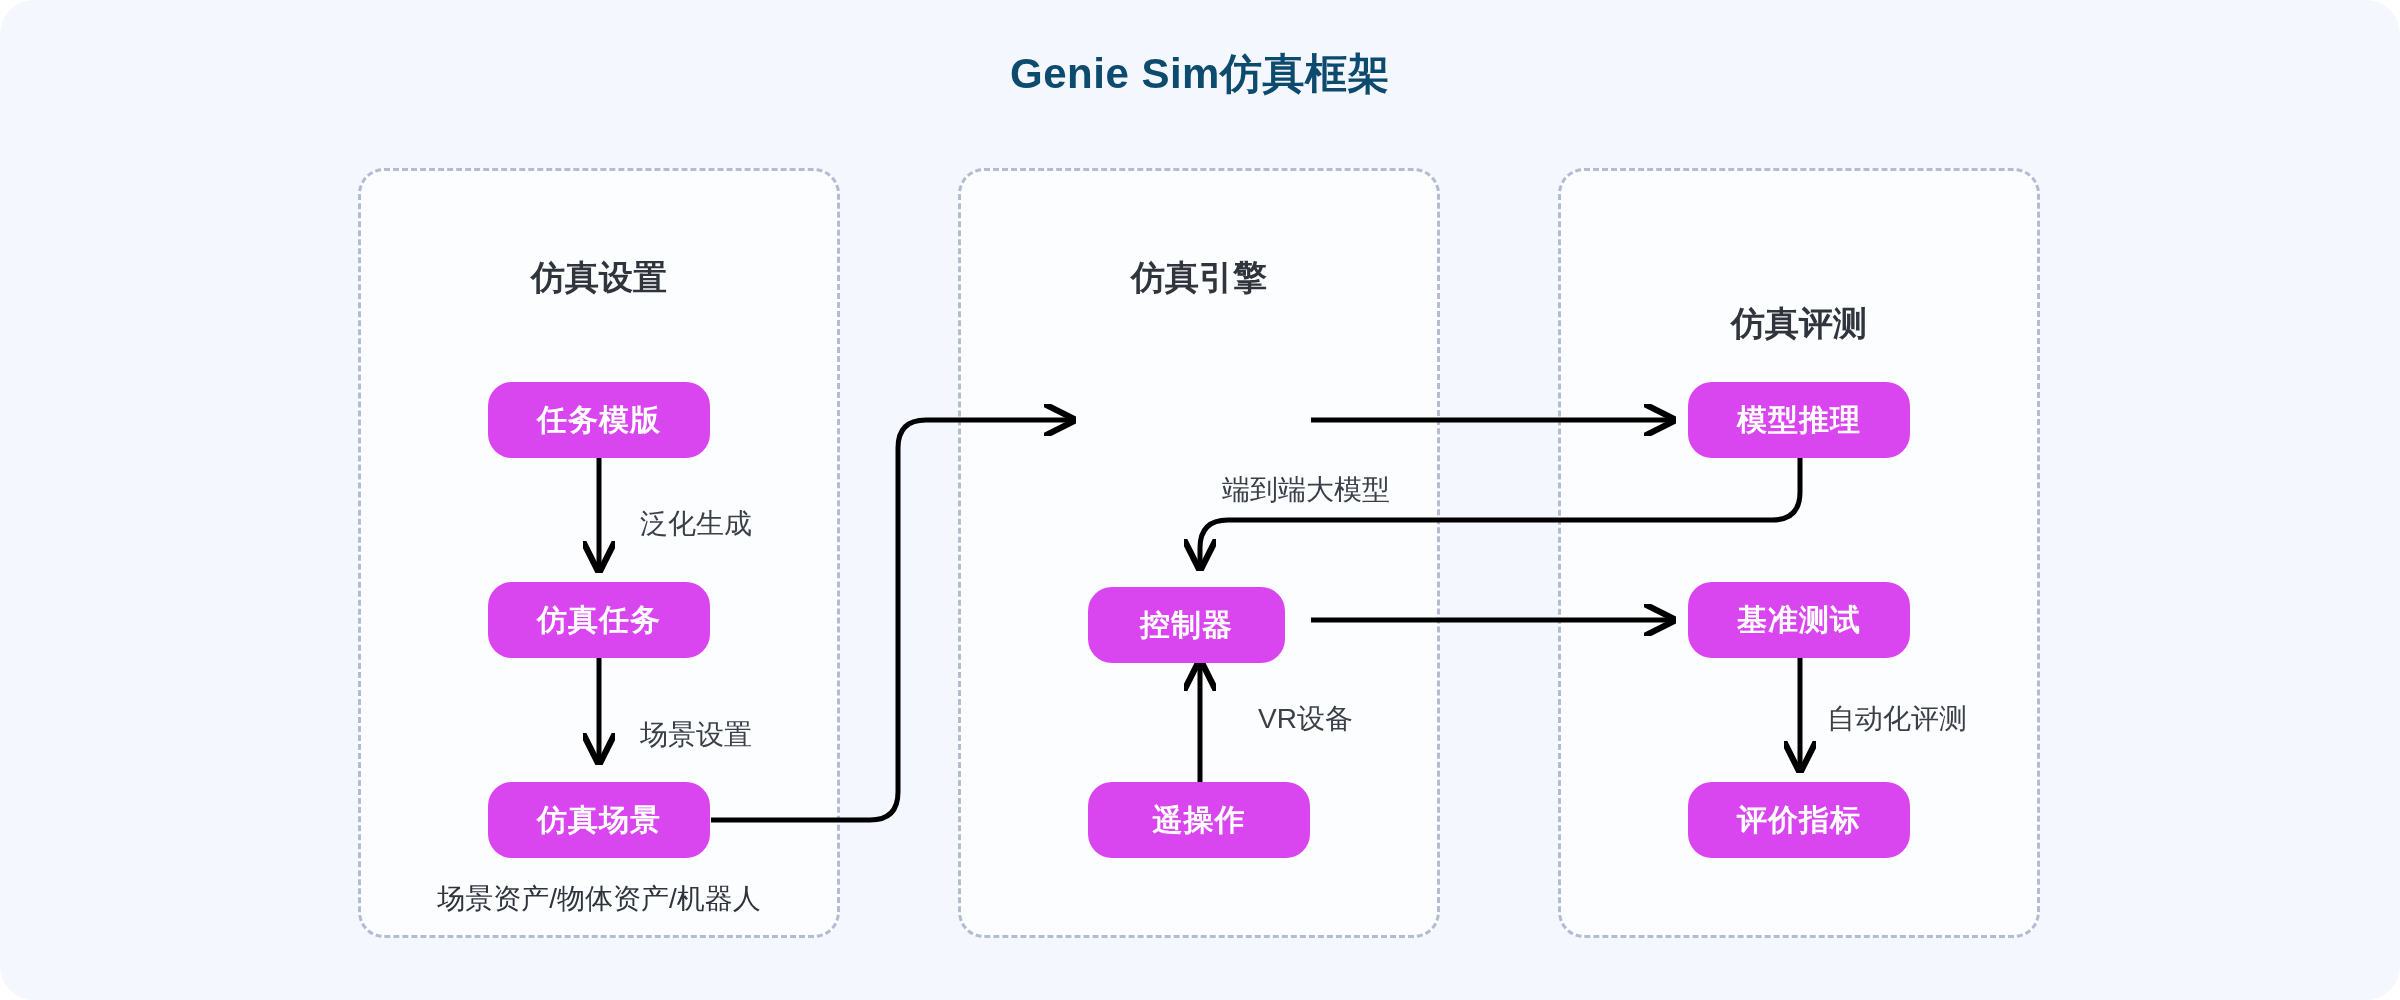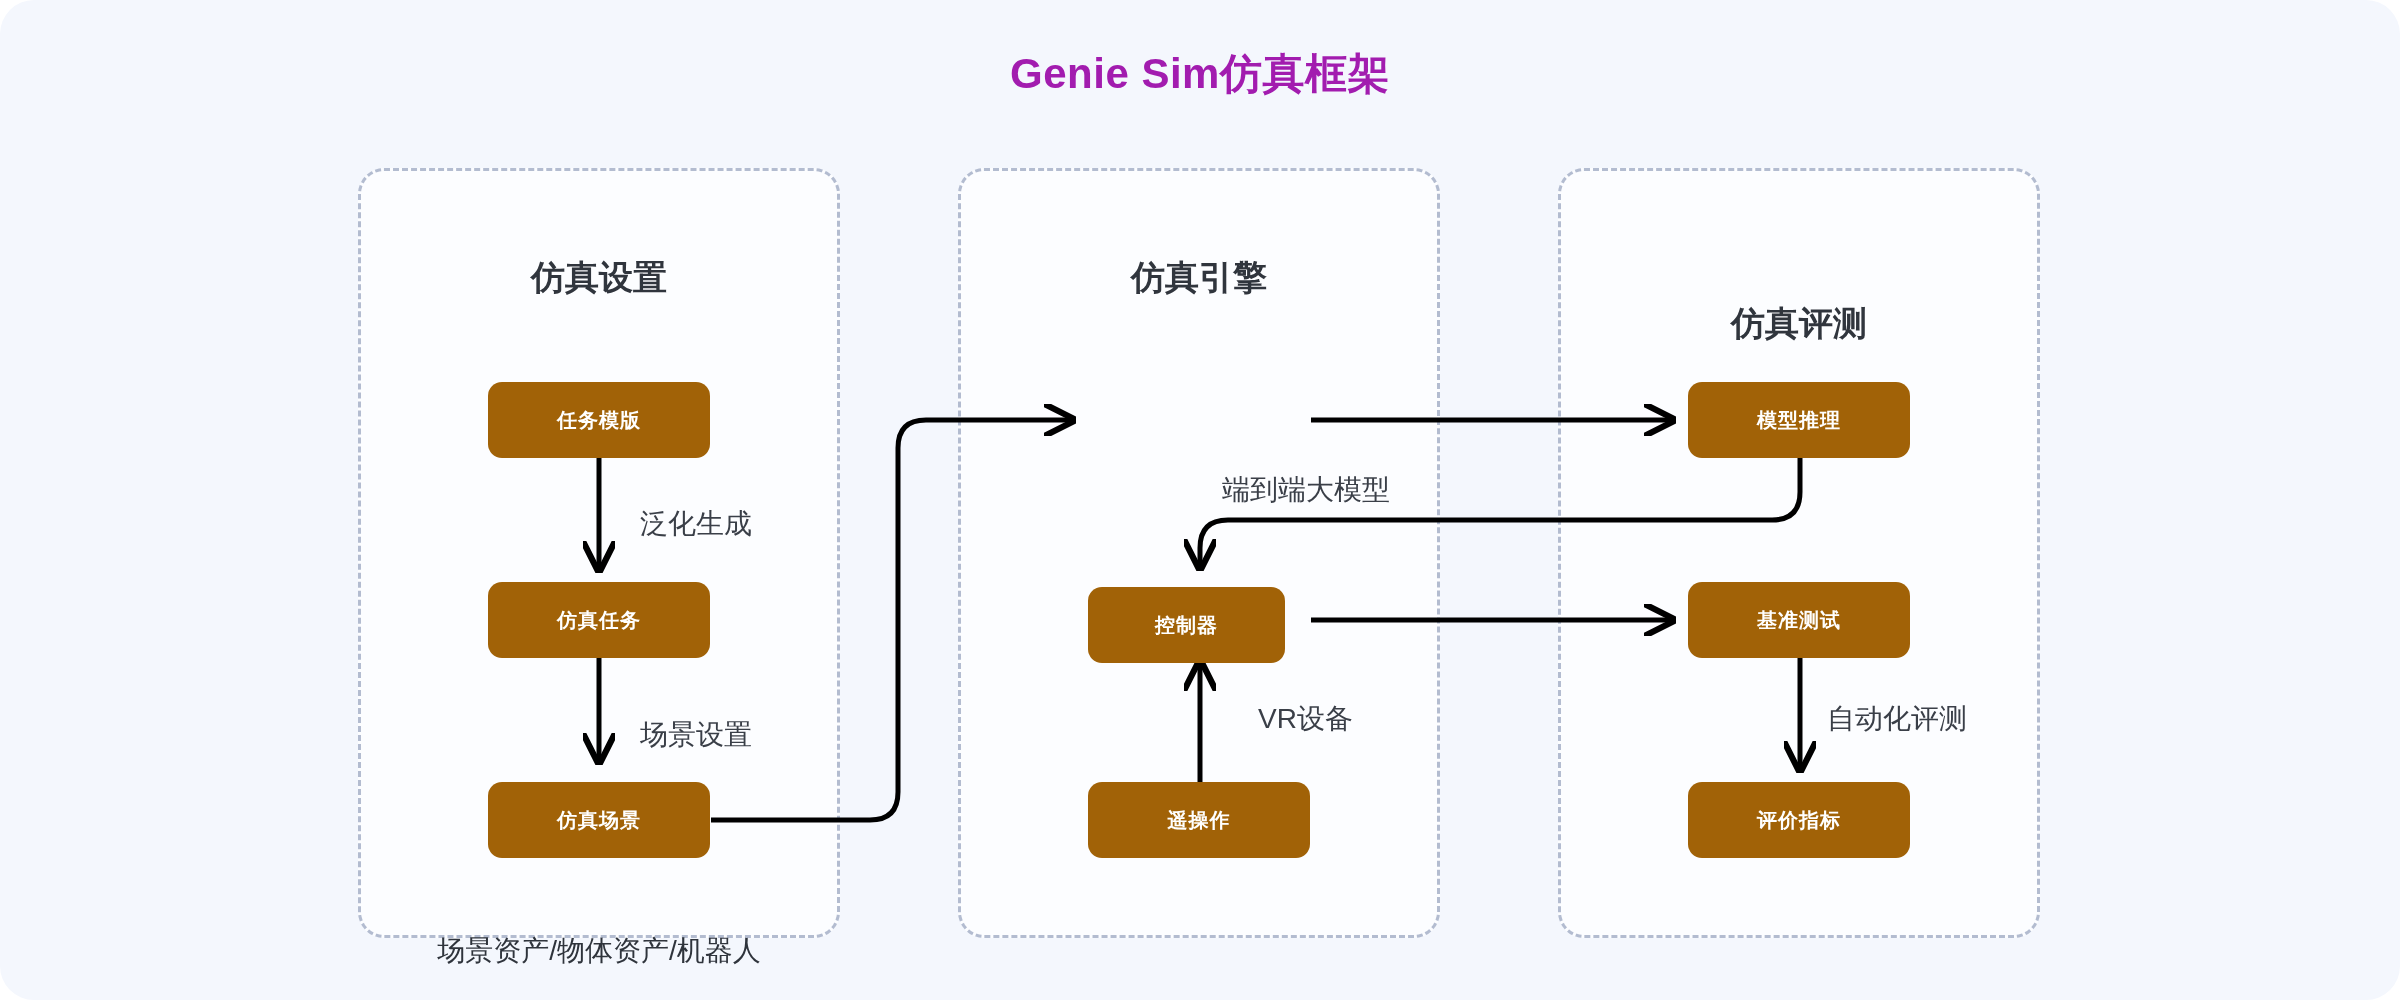--- a/index.html
+++ b/index.html
@@ -23,21 +23,21 @@
     overflow: hidden;
   }
   #diagram-title {
     position: absolute;
     left: 0;
     top: 46px;
     width: 2400px;
     text-align: center;
     font-size: 42px;
     font-weight: bold;
-    color: #a21caf;
+    color: #0c4a6e;
     letter-spacing: 0.5px;
   }
   .panel {
     position: absolute;
     box-sizing: border-box;
     border: 3px dashed #b3bcd0;
     border-radius: 26px;
     background: #fcfdff;
   }
   .panel-title {
@@ -46,24 +46,24 @@
     font-size: 34px;
     font-weight: bold;
     color: #30353d;
     top: 255px;
     height: 44px;
     line-height: 44px;
   }
   .node {
     position: absolute;
     box-sizing: border-box;
-    background: #a16207;
-    border-radius: 14px;
+    background: #d946ef;
+    border-radius: 24px;
     color: #ffffff;
-    font-size: 20px;
+    font-size: 30px;
     font-weight: bold;
     display: flex;
     align-items: center;
     justify-content: center;
     letter-spacing: 1px;
   }
   .edge-label {
     position: absolute;
     font-size: 28px;
     color: #3a3f48;
@@ -133,15 +133,15 @@
   <div class="node" style="left:1688px; top:382px; width:222px; height:76px;">模型推理</div>
   <div class="node" style="left:1688px; top:582px; width:222px; height:76px;">基准测试</div>
   <div class="node" style="left:1688px; top:782px; width:222px; height:76px;">评价指标</div>
 
   <div class="edge-label" style="left:640px; top:505px;">泛化生成</div>
   <div class="edge-label" style="left:640px; top:700px;margin-top:16px;">场景设置</div>
   <div class="edge-label" style="left:1222px; top:471px;">端到端大模型</div>
   <div class="edge-label" style="left:1258px; top:700px;">VR设备</div>
   <div class="edge-label" style="left:1827px; top:700px;">自动化评测</div>
 
-  <div class="caption" style="left:358px; top:932px; width:482px;">场景资产/物体资产/机器人</div>
+  <div class="caption" style="left:358px; top:880px; width:482px;">场景资产/物体资产/机器人</div>
 
 </div>
 
 </body></html>

